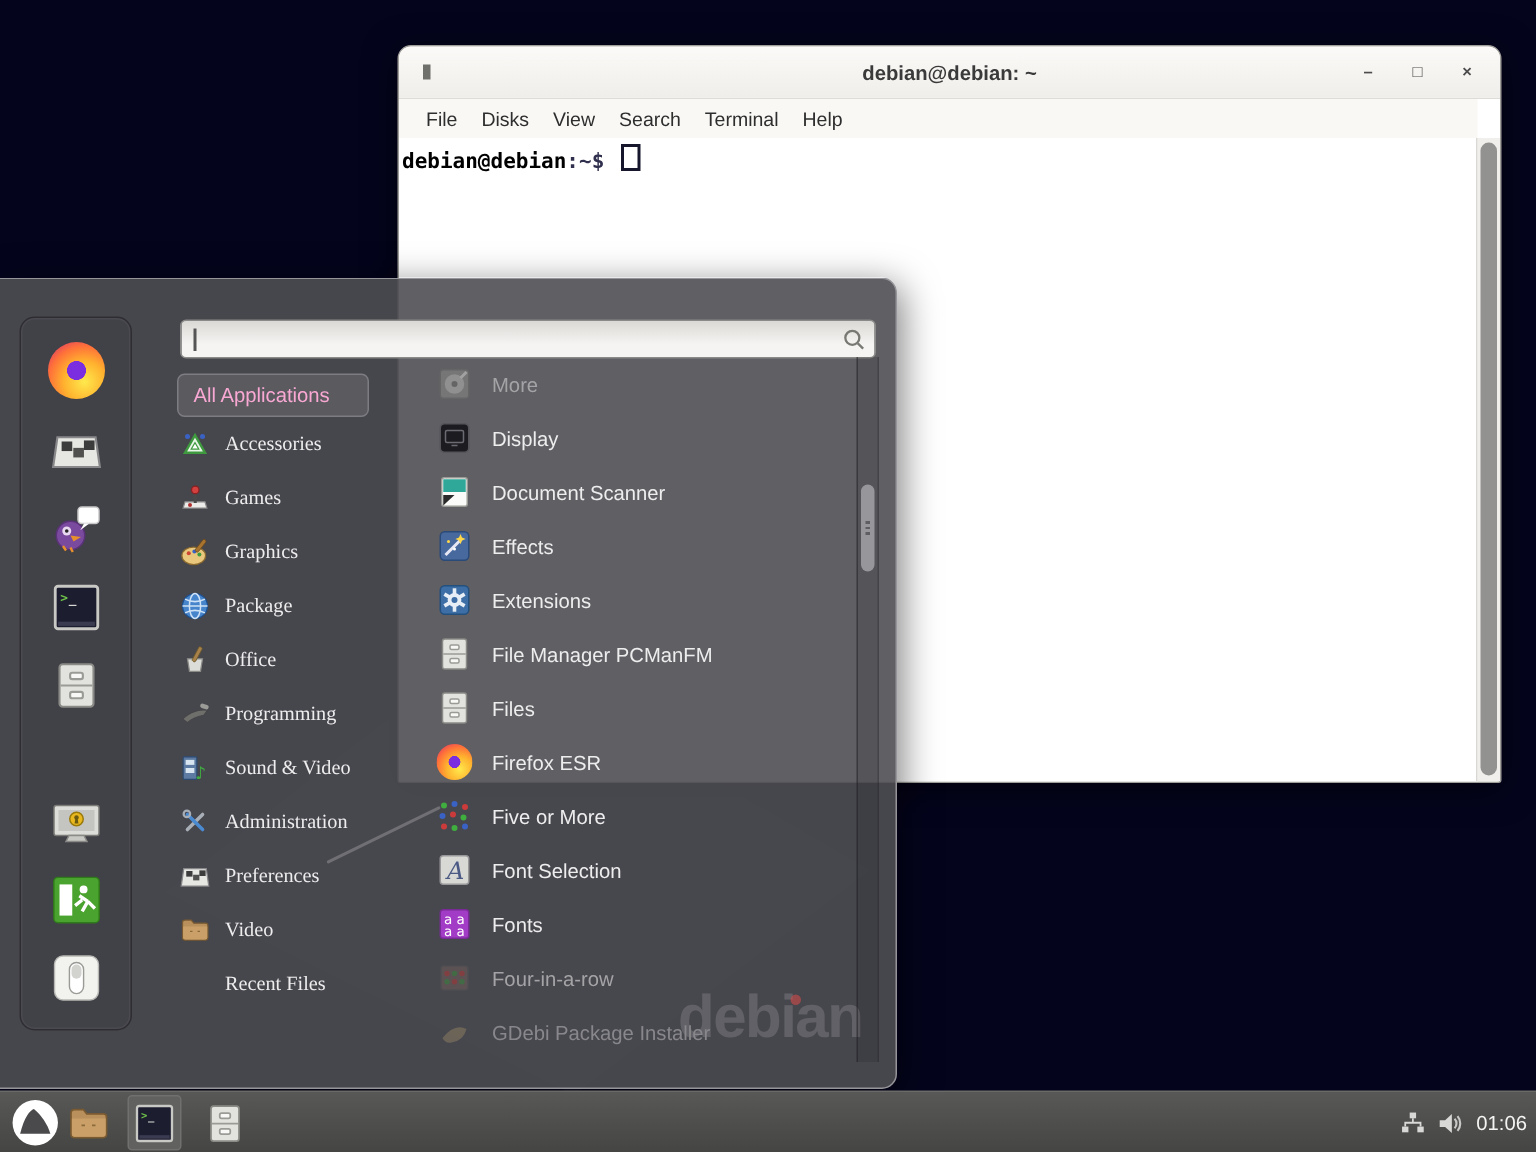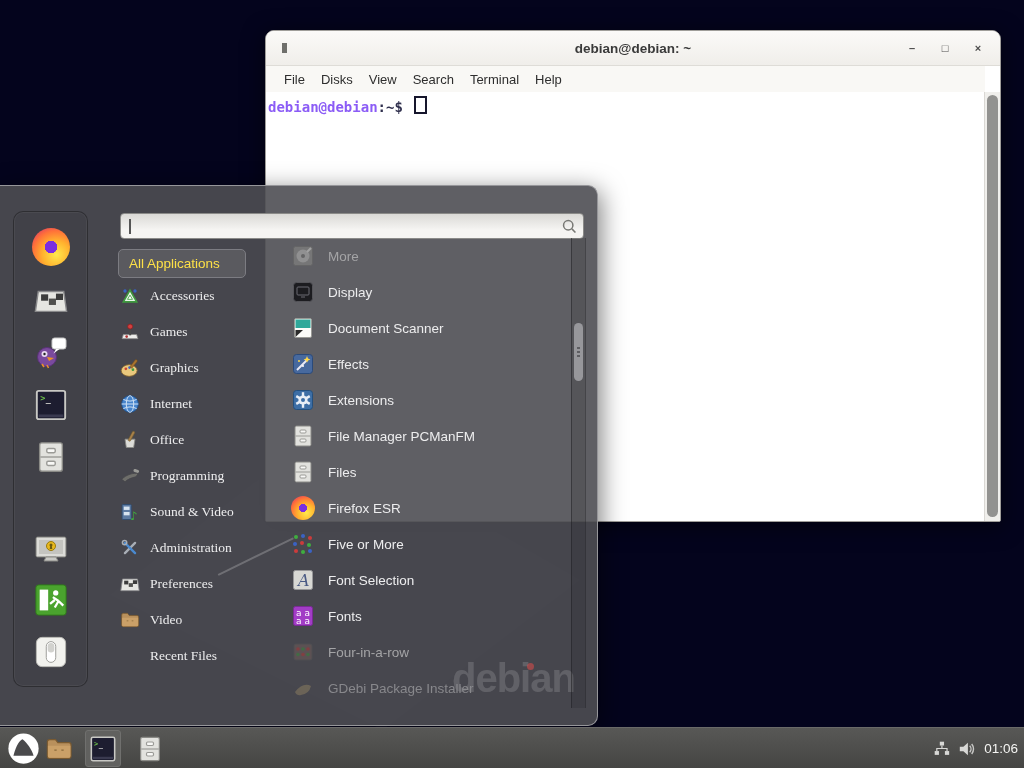--- a/index.html
+++ b/index.html
@@ -14,21 +14,21 @@
   .term-title{position:absolute;left:0;top:0;right:0;height:34px;background:linear-gradient(#fbfaf8,#f0eeea);
               border-bottom:1px solid #dedcd7;border-radius:8px 8px 0 0;display:flex;align-items:center;}
   .win-ico{position:absolute;left:16px;top:12px;width:5px;height:10px;background:#6f6f6b;}
   .title-text{flex:1;text-align:center;font-size:13.5px;font-weight:bold;color:#3a3a3a;}
   .win-btns{position:absolute;right:16px;top:0;height:34px;display:flex;gap:21px;align-items:center;}
   .wbtn{font-size:11px;font-weight:bold;color:#4c4c4c;width:12px;text-align:center;line-height:1;cursor:default;}
   .term-menubar{position:absolute;left:0;top:35px;right:15px;height:26px;background:#f9f8f5;
                 display:flex;gap:16px;align-items:center;padding-left:18px;font-size:13px;color:#2e2e2e;}
   .term-body{position:absolute;left:0;top:61px;right:15px;bottom:0;background:#fff;padding:4px 0 0 2px;
              font:bold 14px "DejaVu Sans Mono",monospace;color:#30304e;}
-  .p-user{color:#8b5cf6;}
+  .p-user{color:#000000;}
   .cursor{display:inline-block;width:9px;height:14px;border:2px solid #16162c;vertical-align:-2px;margin-left:11px;}
   .term-sb{position:absolute;top:61px;right:0;width:15px;bottom:0;background:#f0efec;border-left:1px solid #dad8d4;border-radius:0 0 2px 0;}
   .term-sb-thumb{position:absolute;left:2px;right:2px;top:3px;bottom:4px;background:#929290;border-radius:6px;}
 
   
   .menu{position:absolute;left:0;top:185px;width:598px;height:541px;background:rgba(78,78,83,.9);
         border:1px solid #96969a;border-left:none;border-radius:0 10px 10px 0;
         box-shadow:3px 5px 24px rgba(0,0,0,.5);box-sizing:border-box;}
   .menu-wm{position:absolute;left:452px;top:470px;font-size:40px;font-weight:600;letter-spacing:-1px;
            color:rgba(255,255,255,.15);}
@@ -48,21 +48,21 @@
 
   .search{position:absolute;left:120px;top:27px;width:464px;height:26px;
           background:linear-gradient(#dad9d6,#f5f4f2 65%);border:1px solid #8a8a88;border-radius:4px;box-sizing:border-box;}
   .search input{position:absolute;left:7px;top:2px;width:420px;height:20px;border:none;outline:none;
                 background:transparent;font-size:13px;color:#222;}
   .caret{position:absolute;left:8px;top:5px;width:1.5px;height:15px;background:#555;}
   .search svg{position:absolute;right:5px;top:4px;}
 
   .allapps{position:absolute;left:118px;top:63px;width:128px;height:29px;background:#5a5a5f;
            border:1px solid #7c7c82;border-radius:5px;display:flex;align-items:center;padding-left:10px;
-           font-size:13.5px;color:#fde047;box-sizing:border-box;}
+           font-size:13.5px;color:#f9a8d4;box-sizing:border-box;}
   .cats{position:absolute;left:118px;top:92px;width:166px;}
   .cat{height:36px;display:flex;align-items:center;gap:10px;padding-left:2px;font-size:13.5px;color:#ededee;font-family:Liberation Serif, serif;}
   .cat.noicon{padding-left:32px;}
   .apps{position:absolute;left:286px;top:52px;width:283px;}
   .app{height:36px;display:flex;align-items:center;gap:13px;padding-left:5px;font-size:13.5px;color:#ededee;}
   .app.d1{color:#a4a4a6;} .app.d1 .ai{opacity:.55;}
   .app.d2{color:#88888c;} .app.d2 .ai{opacity:.35;}
 
   .menu-sb{position:absolute;left:571px;top:52px;width:15px;height:470px;background:rgba(0,0,0,.10);
            border-left:1px solid rgba(30,30,34,.5);border-right:1px solid rgba(30,30,34,.3);box-sizing:border-box;}
@@ -171,21 +171,21 @@
       <div class="cat">
           <svg width="20" height="20">
             <use href="#s-palette"></use>
           </svg>
           <span>Graphics</span>
         </div>
       <div class="cat">
           <svg width="20" height="20">
             <use href="#s-globe"></use>
           </svg>
-          <span>Internet</span>
+          <span>Package</span>
         </div>
       <div class="cat">
           <svg width="20" height="20">
             <use href="#s-office"></use>
           </svg>
           <span>Office</span>
         </div>
       <div class="cat">
           <svg width="20" height="20">
             <use href="#s-trowel"></use>

